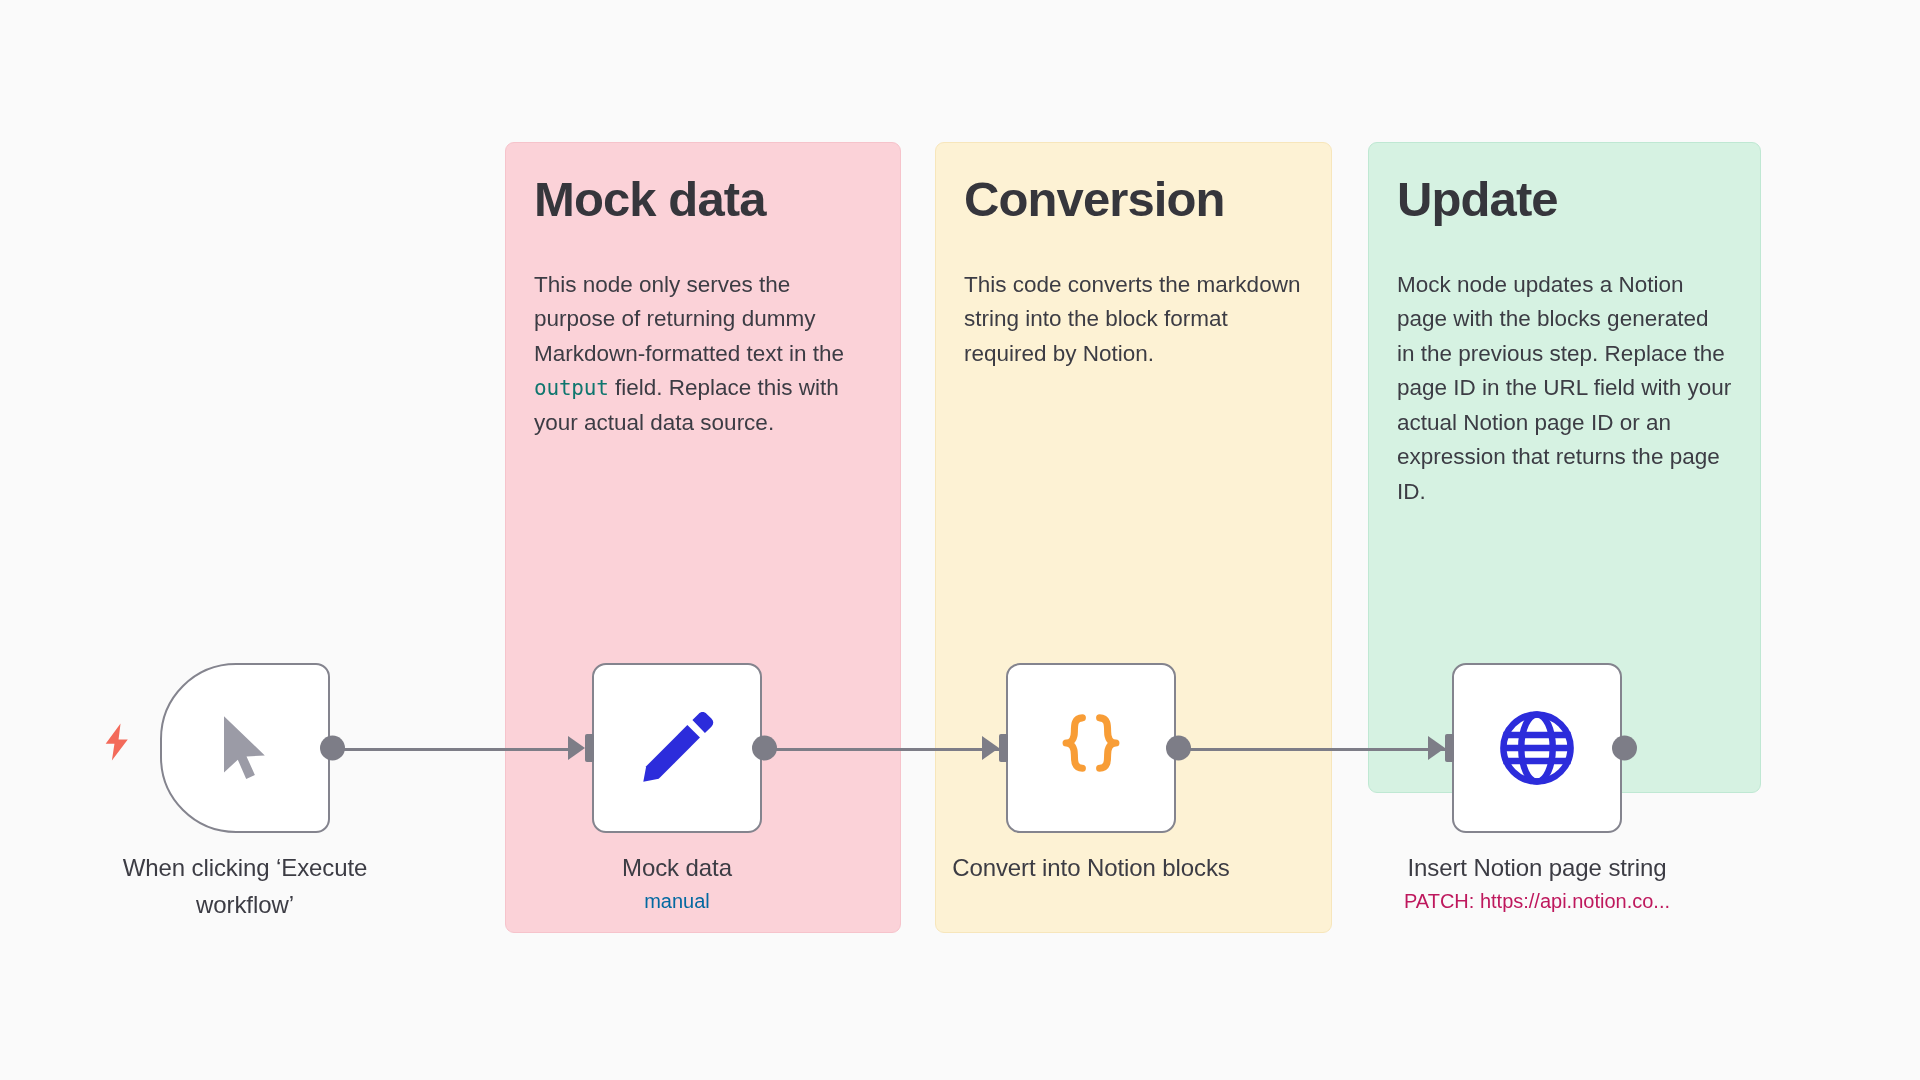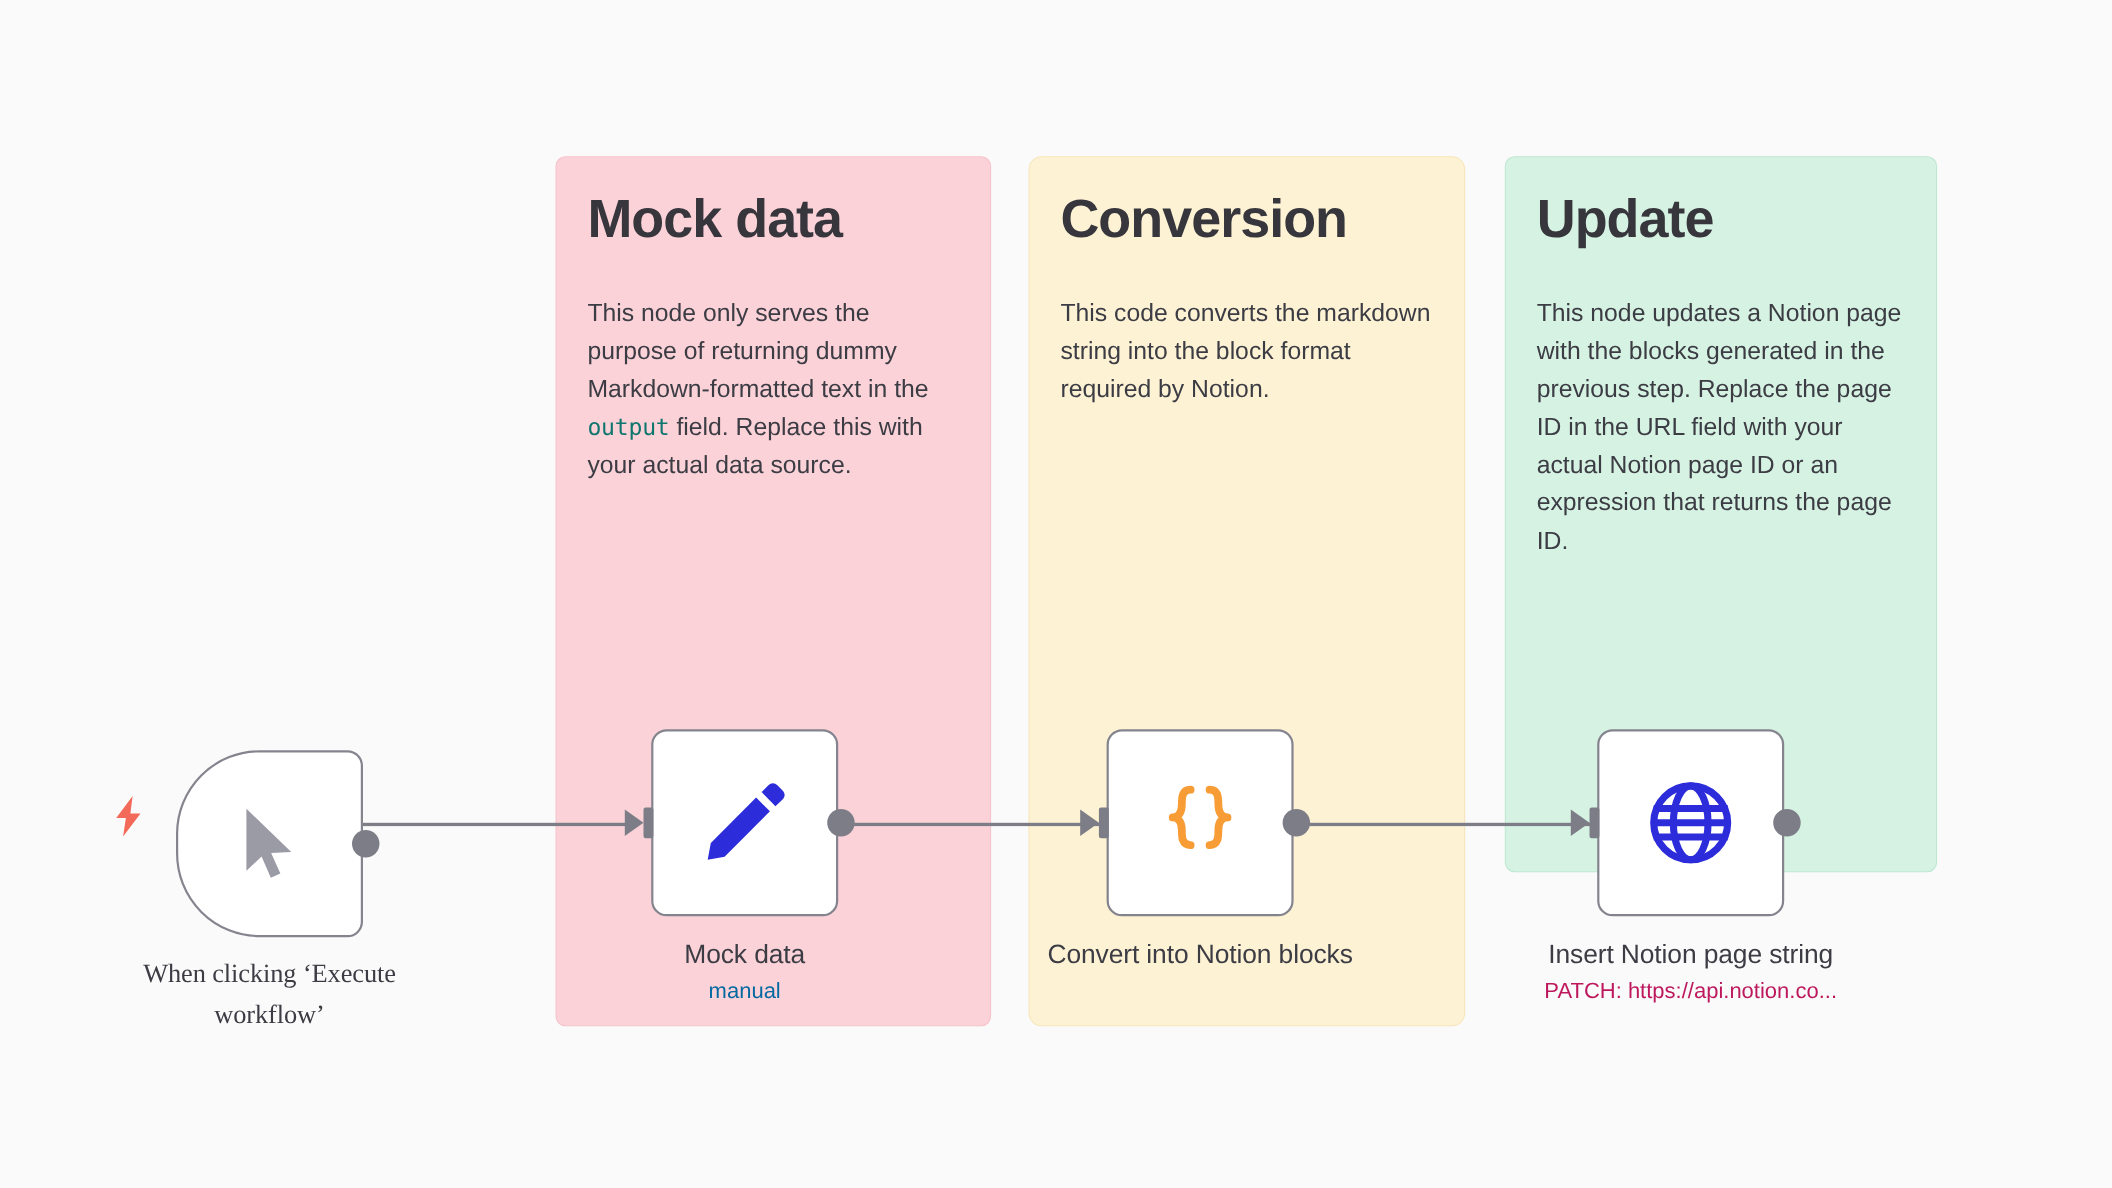--- a/index.html
+++ b/index.html
@@ -52,21 +52,21 @@
     color: #0f766e;
     font-size: 21px;
     letter-spacing: -0.2px;
   }
 
   .sticky.pink   { background: #fbd2d8; border: 1px solid #f6c3cb; }
   .sticky.yellow { background: #fdf2d4; border: 1px solid #f7e6bb; }
   .sticky.green  { background: #d6f2e2; border: 1px solid #bfe8d3; }
 
   #note-mock       { left: 505px;  top: 142px; width: 396px;  height: 791px; }
-  #note-conversion { left: 935px;  top: 142px; width: 397px;  height: 791px; border-radius: 12px; }
+  #note-conversion { left: 935px;  top: 142px; width: 397px;  height: 791px; }
   #note-update     { left: 1368px; top: 142px; width: 393px;  height: 651px; }
 
   
   .node {
     position: absolute;
   }
   .node-box {
     position: relative;
     width: 170px;
     height: 170px;
@@ -145,21 +145,21 @@
     position: absolute;
     height: 3px;
     background: #7d7d87;
     top: 748px;
   }
   #conn-1 { left: 330px;  width: 250px; }
   #conn-2 { left: 760px;  width: 260px; }
   #conn-3 { left: 1190px; width: 258px; }
 
   
-  #node-trigger { left: 160px;  top: 682px; font-family: Liberation Serif, serif; }
+  #node-trigger { left: 160px;  top: 663px; }
   #node-mock    { left: 592px;  top: 663px; }
   #node-code    { left: 1006px; top: 663px; }
   #node-http    { left: 1452px; top: 663px; }
 
   
   #trigger-bolt {
     position: absolute;
     left: 100px;
     top: 722px;
     width: 34px;
@@ -178,21 +178,21 @@
     <div class="sticky-body"><span>This node only serves the purpose of returning dummy Markdown-formatted text in the </span><span class="code">output</span><span> field. Replace this with your actual data source.</span></div>
   </div>
 
   <div class="sticky yellow" id="note-conversion">
     <div class="sticky-title">Conversion</div>
     <div class="sticky-body">This code converts the markdown string into the block format required by Notion.</div>
   </div>
 
   <div class="sticky green" id="note-update">
     <div class="sticky-title">Update</div>
-    <div class="sticky-body">This node updates a Notion page with the blocks generated in the previous step. Replace the page ID in the URL field with your actual Notion page ID or an expression that returns the page ID.</div>
+    <div class="sticky-body">Mock node updates a Notion page with the blocks generated in the previous step. Replace the page ID in the URL field with your actual Notion page ID or an expression that returns the page ID.</div>
   </div>
 
   <div class="conn-line" id="conn-1"></div>
   <div class="conn-line" id="conn-2"></div>
   <div class="conn-line" id="conn-3"></div>
 
   <div id="trigger-bolt">
     <svg class="icon-svg" width="34" height="40" viewBox="0 0 24 28" xmlns="http://www.w3.org/2000/svg">
       <path d="M14.5 1 L4 15.2 L10.2 15.2 L8.4 27 L19.6 12.2 L13.1 12.2 Z" fill="#f36a5a"></path>
     </svg>

